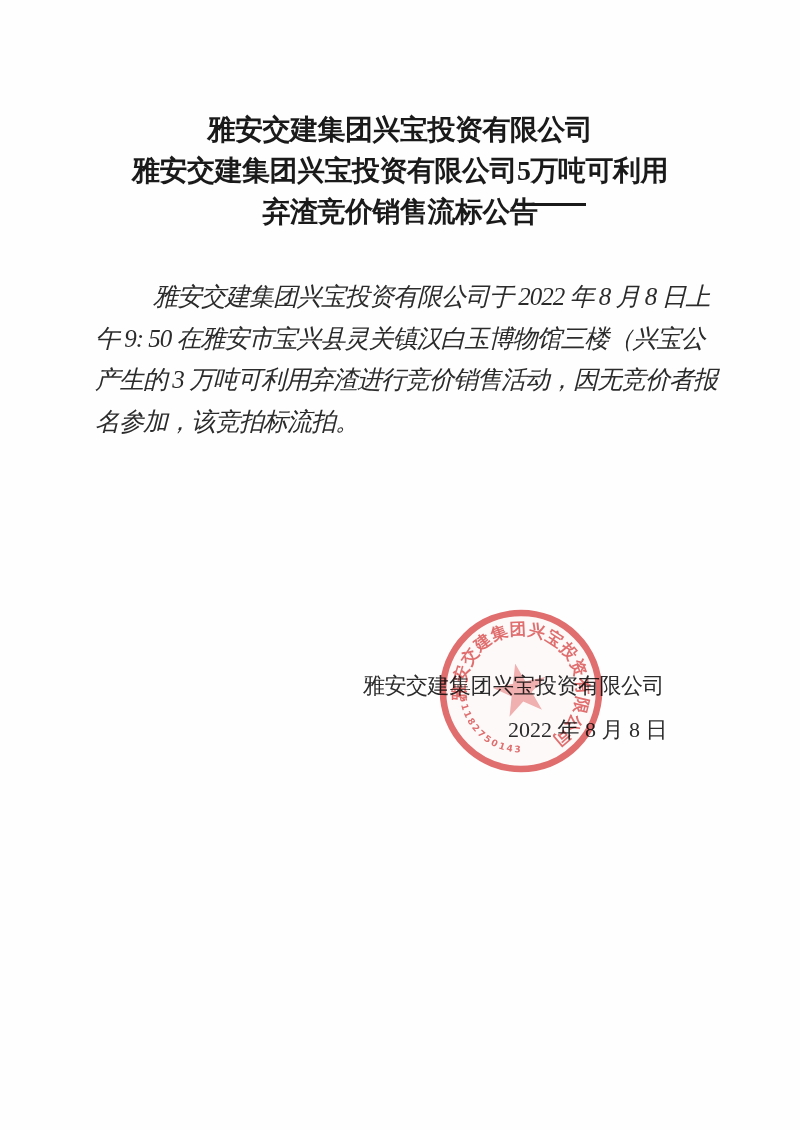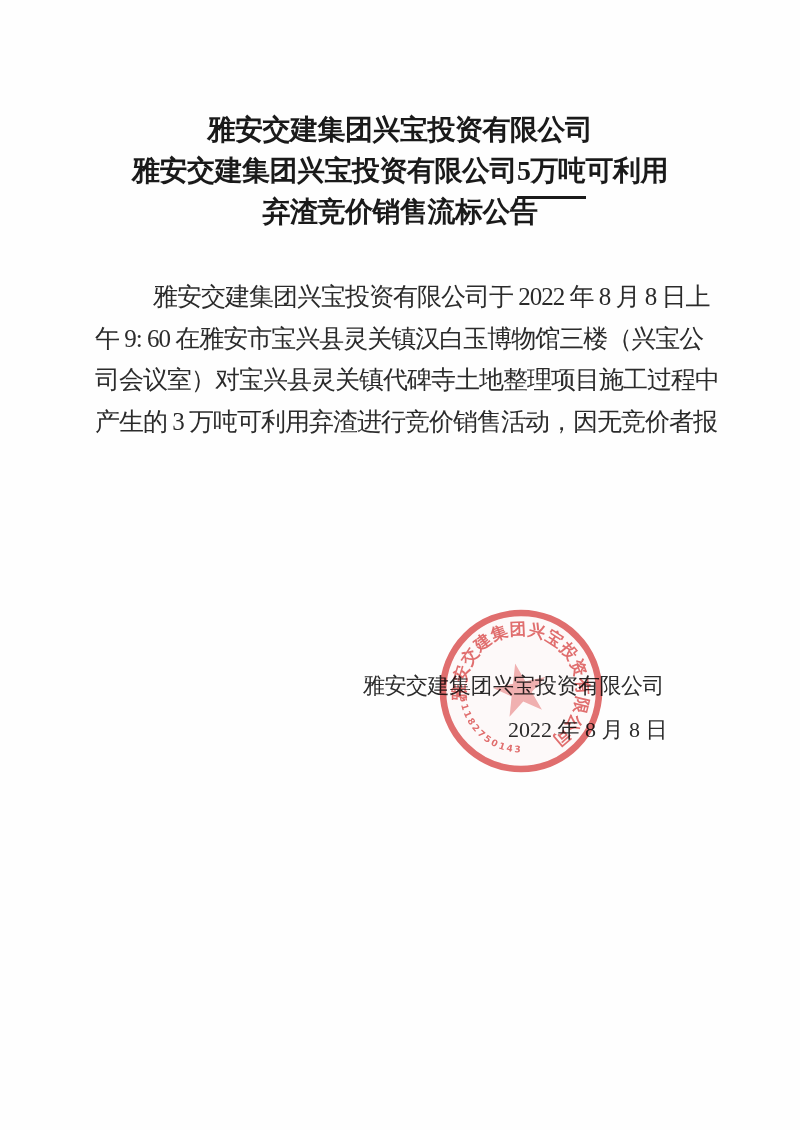--- a/index.html
+++ b/index.html
@@ -19,35 +19,35 @@
     width: 800px;
     text-align: center;
     color: #1a1a1a;
     font-weight: bold;
     font-size: 28px;
     line-height: 41px;
     letter-spacing: -0.5px;
   }
   .u {
     border-bottom: 3px solid #1a1a1a;
-    padding-bottom: 10px;
+    padding-bottom: 17px;
     margin-top: 32px;
   }
   
   .body-text {
     position: absolute;
     top: 276px;
     left: 95px;
     width: 640px;
     color: #2b2b2b;
     font-size: 25px;
     line-height: 41.5px;
     letter-spacing: -1px;
   }
-  .b-line { white-space: nowrap; }
+  .b-line { white-space: nowrap; font-style: italic; }
   .b-line.indent { padding-left: 58px; }
   
   .sig-company {
     position: absolute;
     top: 671px;
     left: 363px;
     font-size: 22px;
     letter-spacing: -0.5px;
     color: #2b2b2b;
     white-space: nowrap;
@@ -94,23 +94,23 @@
 <div class="page">
 
   <header class="title">
     <div class="t-line">雅安交建集团兴宝投资有限公司</div>
     <div class="t-line"><span>雅安交建集团兴宝投资有限公司</span><span class="u">5万吨</span><span>可利用</span></div>
     <div class="t-line">弃渣竞价销售流标公告</div>
   </header>
 
   <main class="body-text">
     <div class="b-line indent">雅安交建集团兴宝投资有限公司于 2022 年 8 月 8 日上</div>
-    <div class="b-line">午 9: 60 在雅安市宝兴县灵关镇汉白玉博物馆三楼（兴宝公</div>
-    <div class="b-line">司会议室）对宝兴县灵关镇代碑寺土地整理项目施工过程中</div>
+    <div class="b-line">午 9: 50 在雅安市宝兴县灵关镇汉白玉博物馆三楼（兴宝公</div>
     <div class="b-line">产生的 3 万吨可利用弃渣进行竞价销售活动，因无竞价者报</div>
+    <div class="b-line">名参加，该竞拍标流拍。</div>
   </main>
 
   <div class="sig-company">雅安交建集团兴宝投资有限公司</div>
   <div class="sig-date">2022 年 8 月 8 日</div>
 
   <div class="stamp">
     <svg viewBox="0 0 200 200" xmlns="http://www.w3.org/2000/svg">
       <defs>
         <path id="nameArc" d="M 33 111.8 A 68 68 0 1 1 134 158.9"></path>
         <path id="numArc" d="M 26.3 106.4 A 74 74 0 0 0 97.4 174.0"></path>

